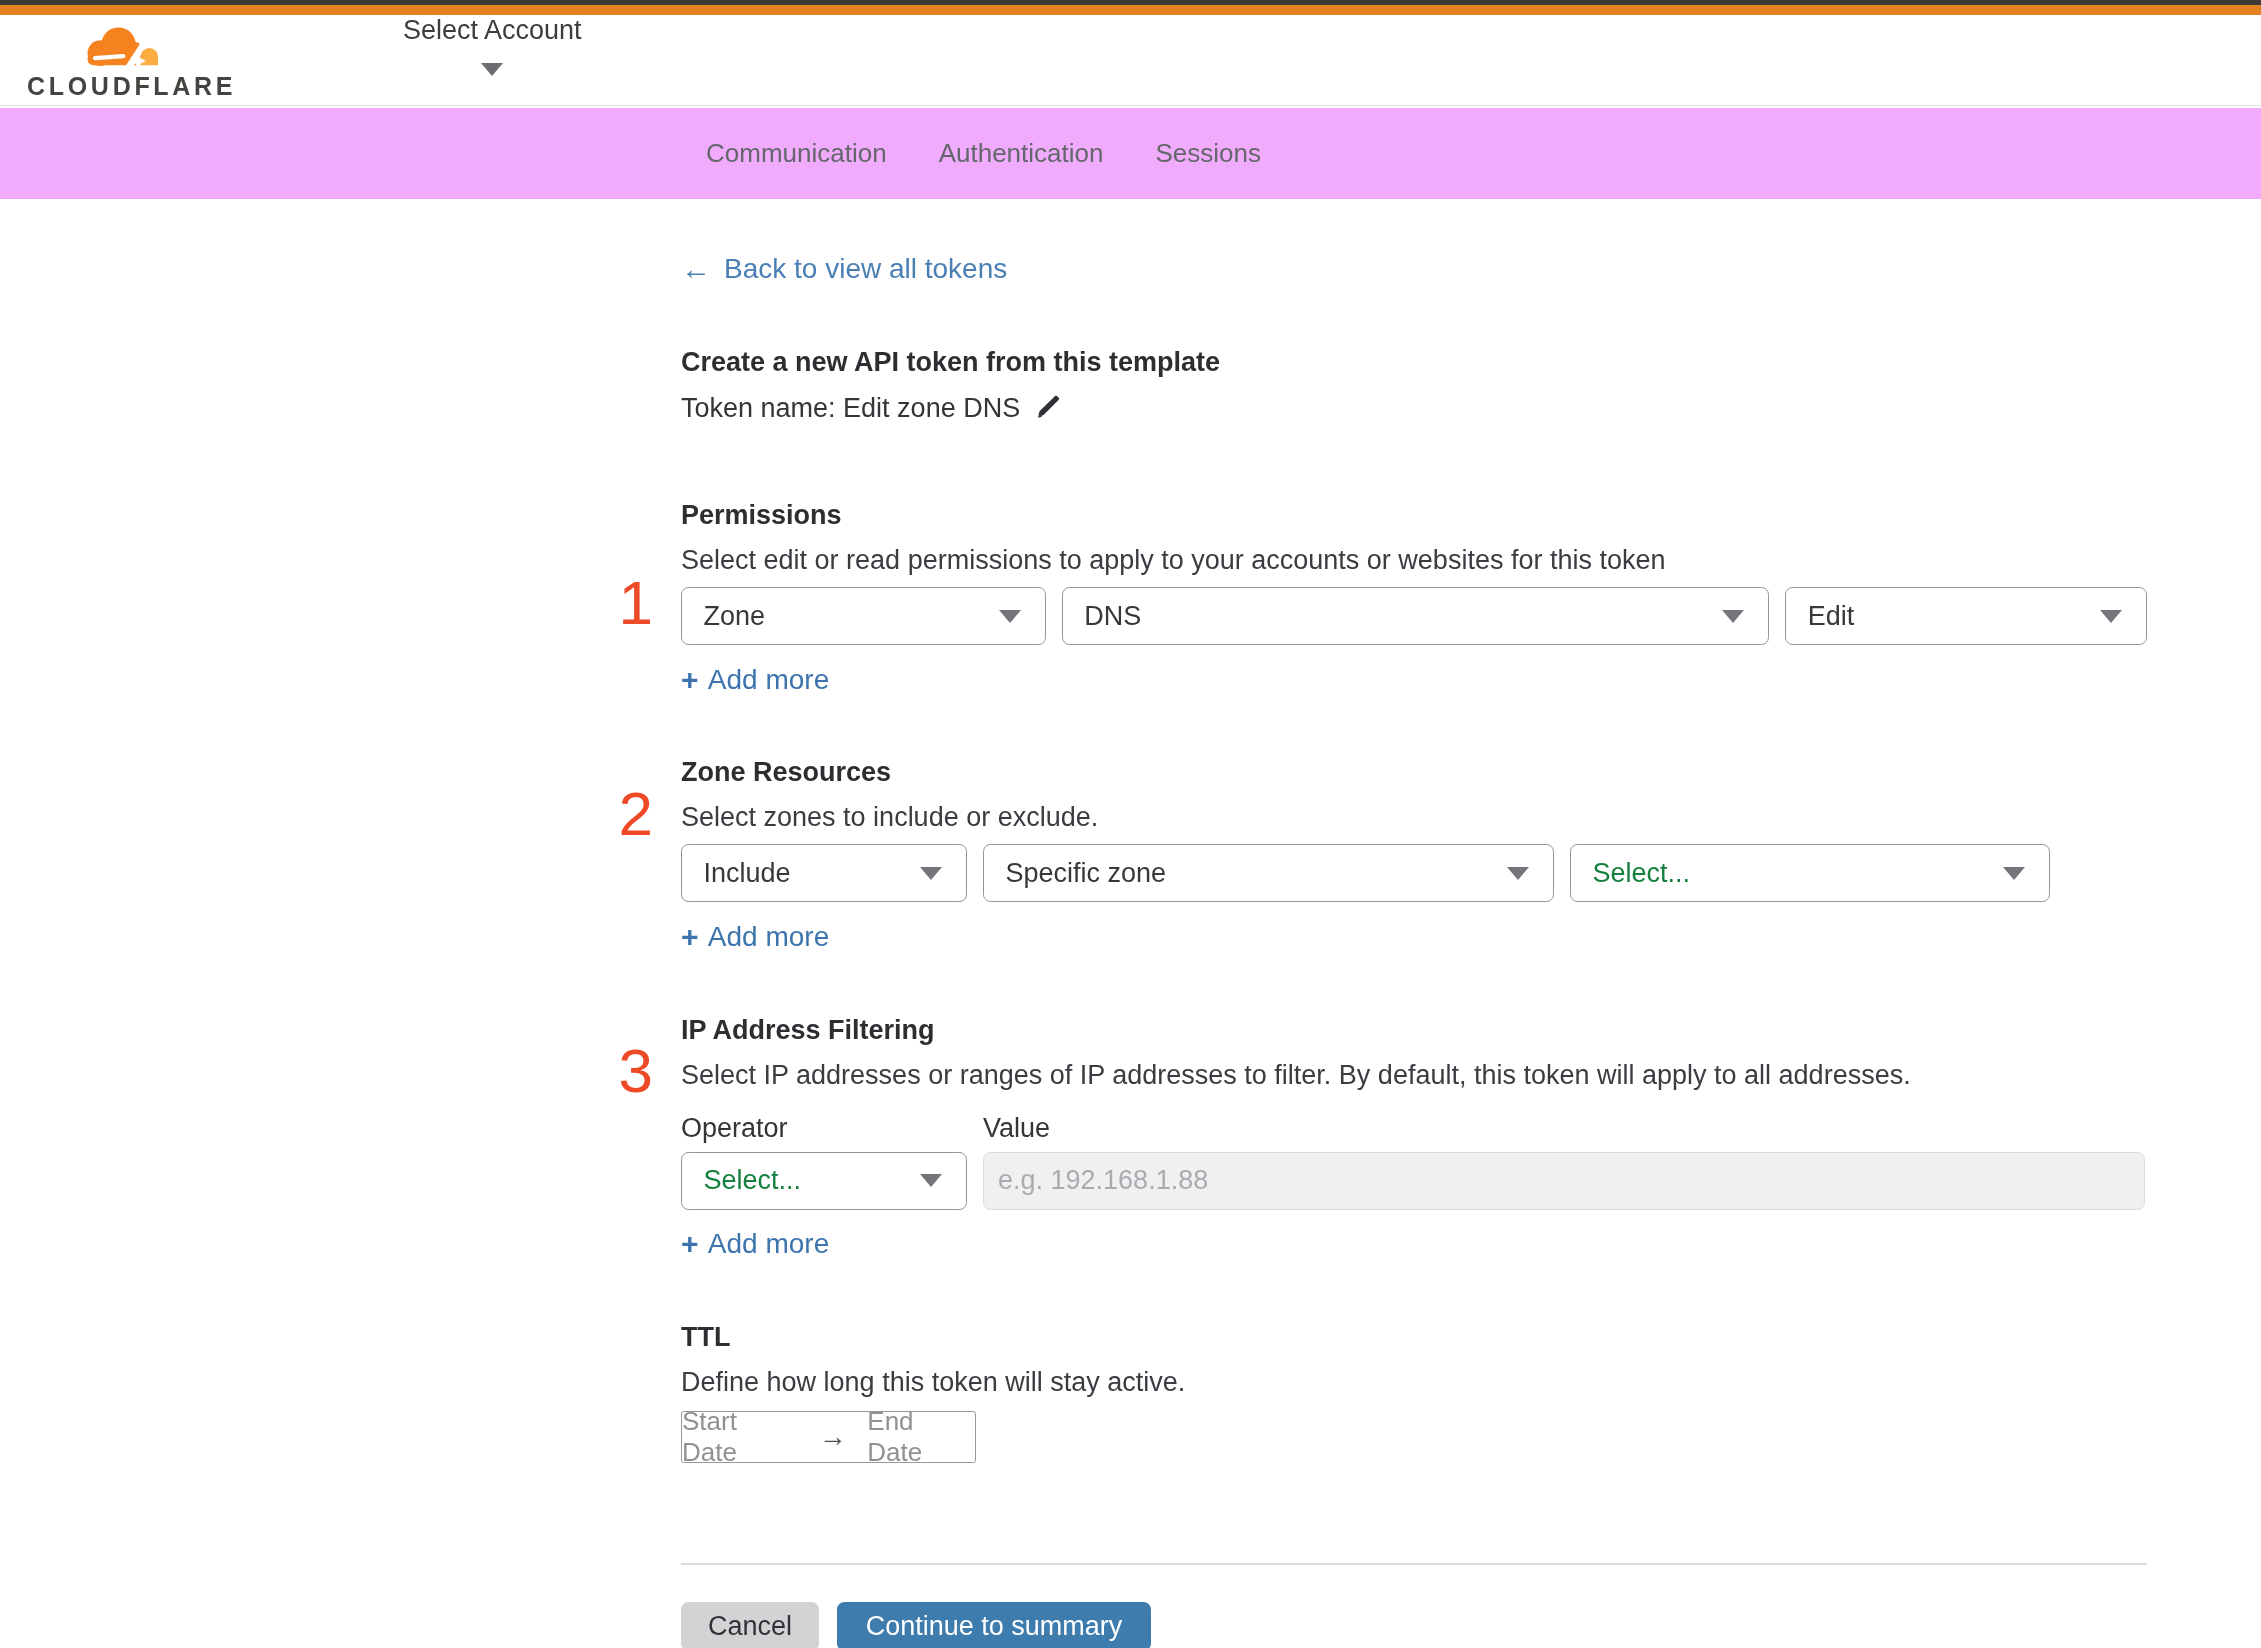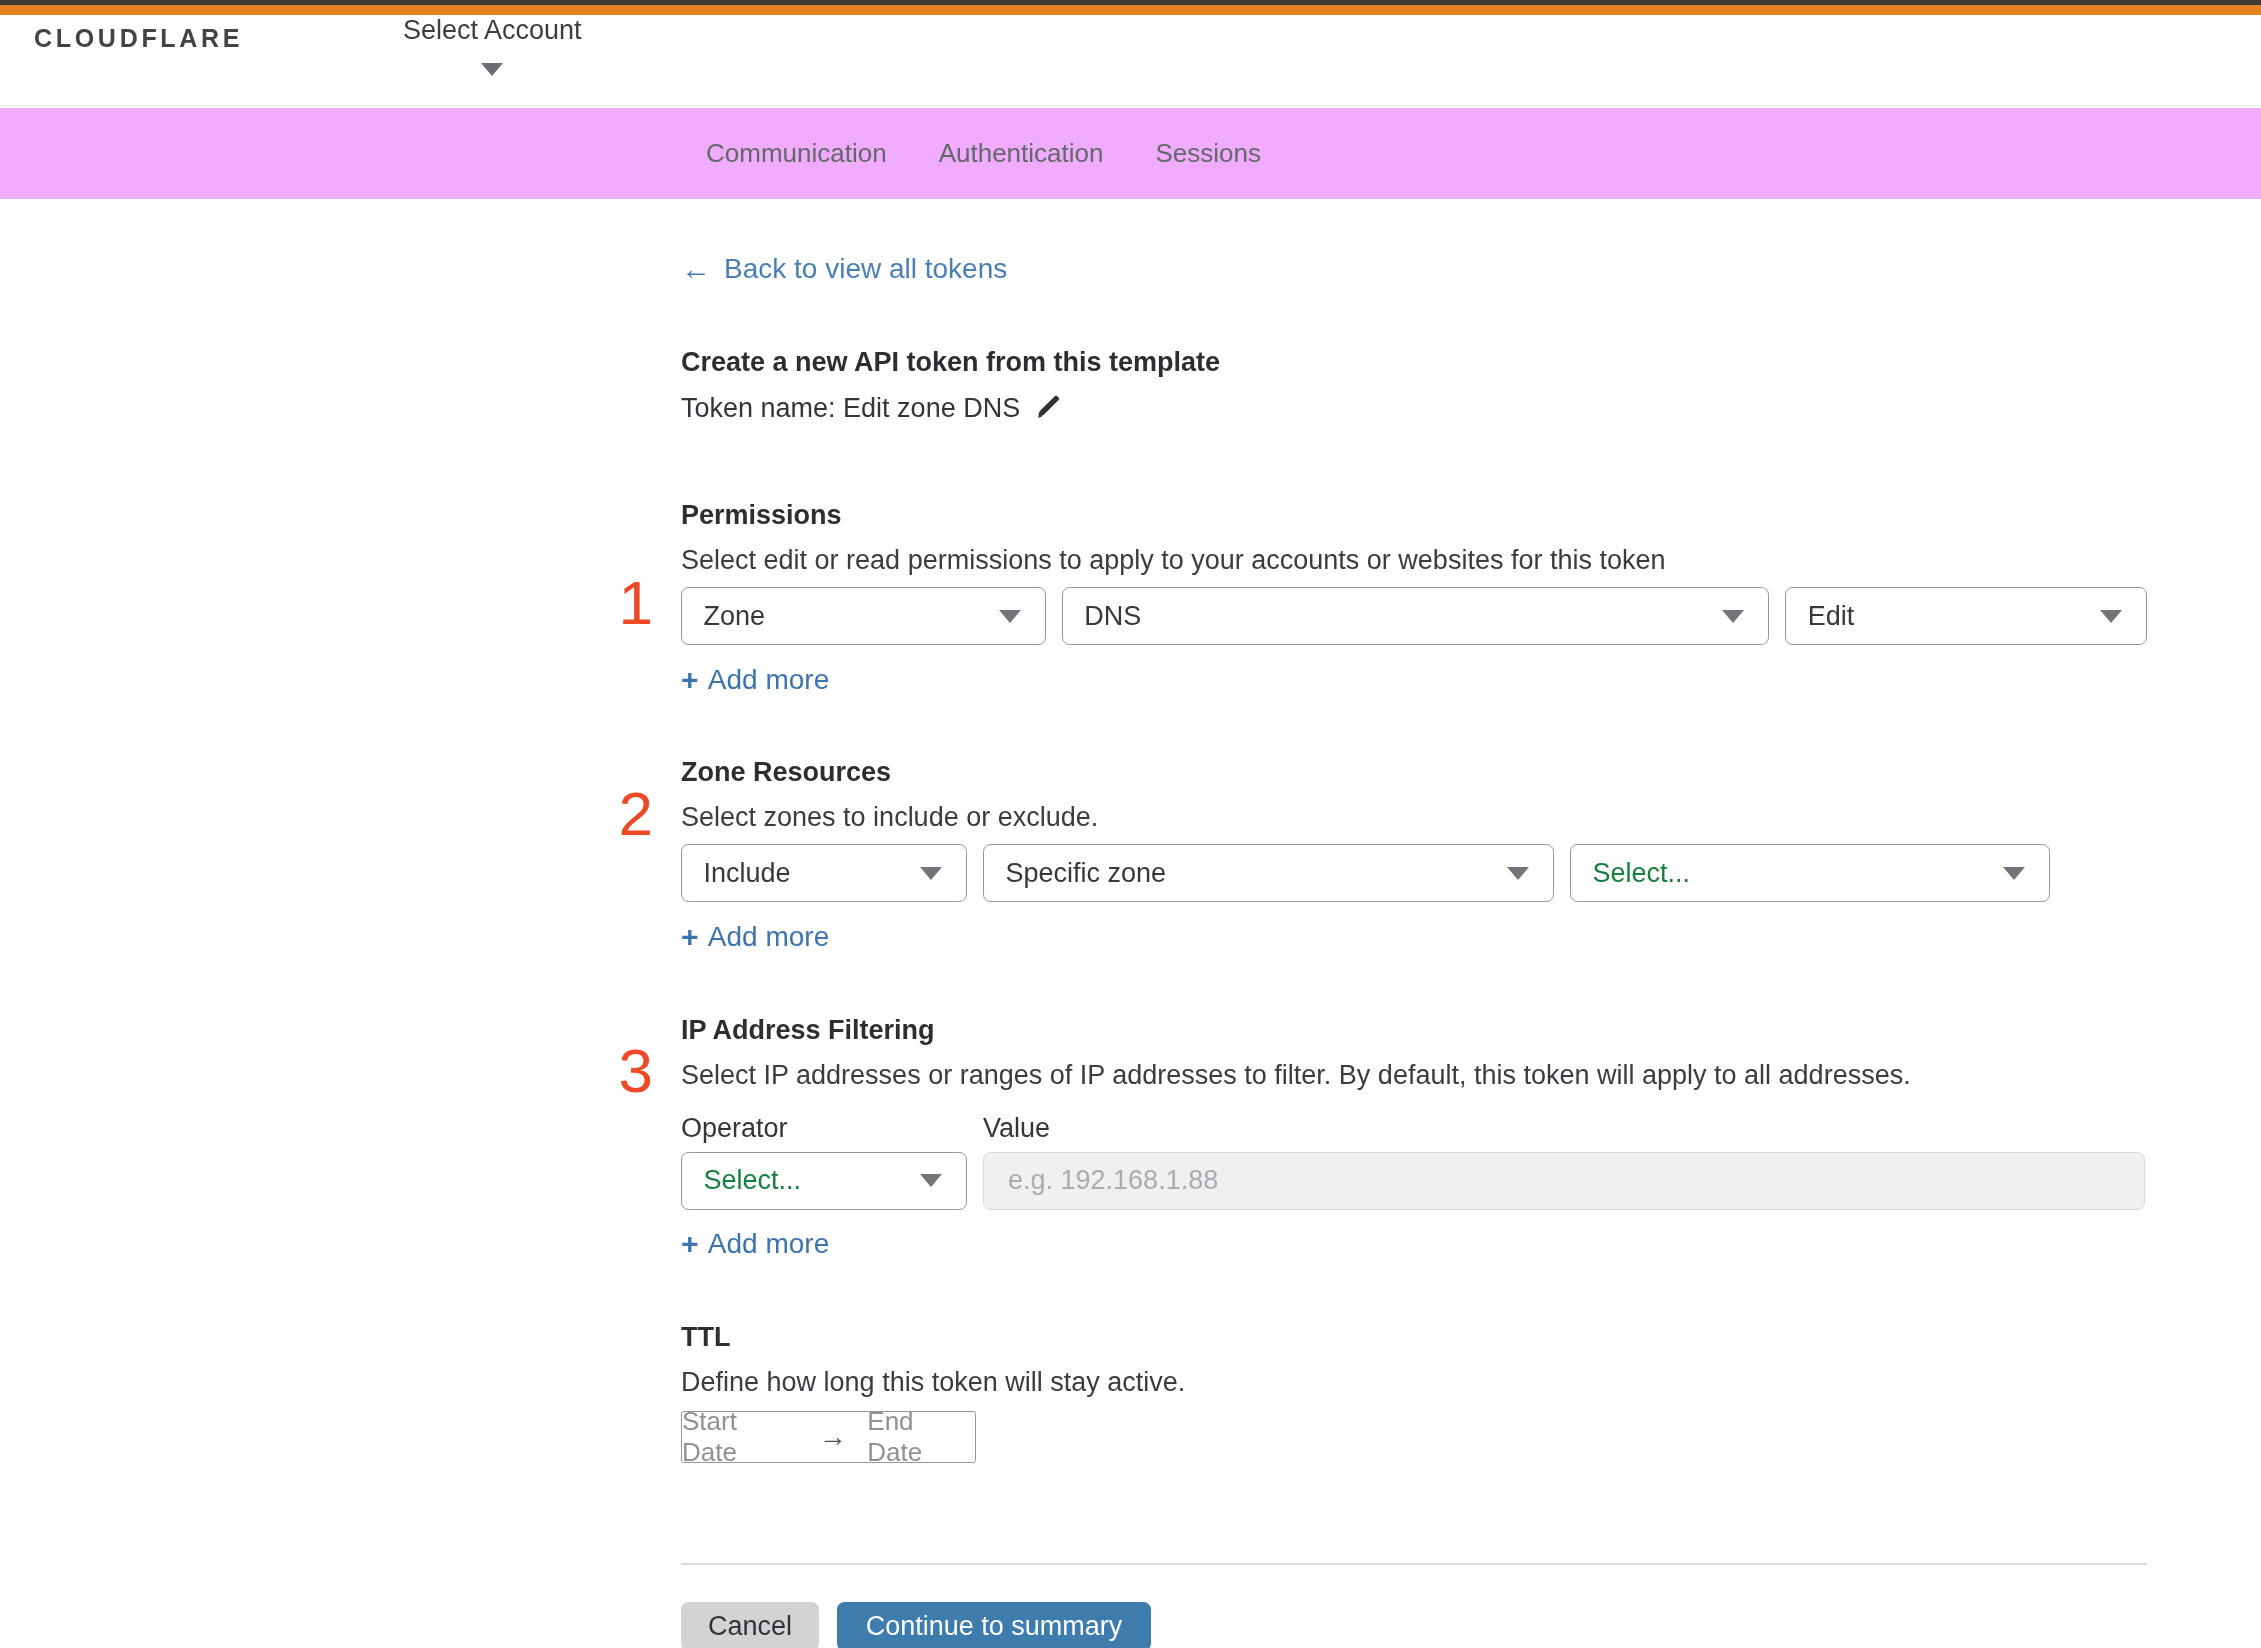--- a/index.html
+++ b/index.html
@@ -7,21 +7,21 @@
   body {
     font-family:"Liberation Sans", sans-serif;
     background:#ffffff; color:#35383c; position:relative; overflow:hidden;
   }
   
   .strip-dark { position:absolute; top:0; left:0; width:100%; height:4.7px; background:#3d3934; }
   .strip-orange { position:absolute; top:4.7px; left:0; width:100%; height:10.3px; background:#e2831f; }
 
   
   .header { position:absolute; top:15px; left:0; width:100%; height:91px; background:#fff; border-bottom:1.9px solid #e7e7e9; }
-  .logo { position:absolute; left:34px; top:9.3px; width:182px; height:75px; display:flex; flex-direction:row; align-items:flex-start; }
+  .logo { position:absolute; left:27px; top:9.3px; width:182px; height:75px; display:flex; flex-direction:column; align-items:center; }
   .logo svg { display:block; }
   .logo-word { font-size:25px; font-weight:bold; letter-spacing:3.7px; color:#44433f; line-height:1; margin-top:1.9px; width:100%; text-align:left; }
   .account-picker { position:absolute; left:403px; top:0; height:91px; display:flex; align-items:center; gap:17px; cursor:pointer;flex-direction:column; }
   .account-picker .label { font-size:27px; color:#3b3d41; }
   .caret { width:0; height:0; border-left:11.2px solid transparent; border-right:11.2px solid transparent; border-top:13px solid #73757a; }
   .caret.dark { border-top-color:#6b6d72; }
 
   
   .tabbar { position:absolute; top:108px; left:0; width:100%; height:91px; background:#f0abfc; }
   .tabs { position:absolute; left:680px; top:0; height:91px; display:flex; }
@@ -65,21 +65,21 @@
   .w307 { width:286px; } .w613 { width:571px; } .w515 { width:480px; }
 
   .add-more { margin-top:18.6px; display:flex; align-items:center; gap:9.3px; color:#3e74ad; font-size:28px; cursor:pointer; width:max-content; }
   .add-more .plus { font-weight:600; font-size:30px; line-height:1; }
 
   .field-labels { margin-top:22.4px; display:flex; font-size:27px; color:#333539; }
   .field-labels .op { width:302px; }
   .io-row { margin-top:7.5px; display:flex; gap:16px; }
   .value-input {
     width:1162px; height:58px; background:#f0f0f1; border:1.9px solid #d9d9db; border-radius:7.5px;
-    font-family:"Liberation Sans", sans-serif; font-size:27px; color:#15803d; padding:0 24px;
+    font-family:"Liberation Sans", sans-serif; font-size:27px; color:#15803d; padding:0 14px;
   }
   .value-input::placeholder { color:#a9abb0; }
 
   .date-range {
     margin-top:13px; width:295px; height:52px; border:1.9px solid #96979b; border-radius:2.8px;
     display:flex; align-items:center; justify-content:center; gap:20.5px; font-size:26px; color:#8f9194; cursor:pointer;
   }
   .date-range .r-arrow { color:#4b4d51; font-size:28px; }
 
   .divider { position:absolute; top:1364px; left:681px; width:1466px; height:1.9px; background:#dbdbdd; }

